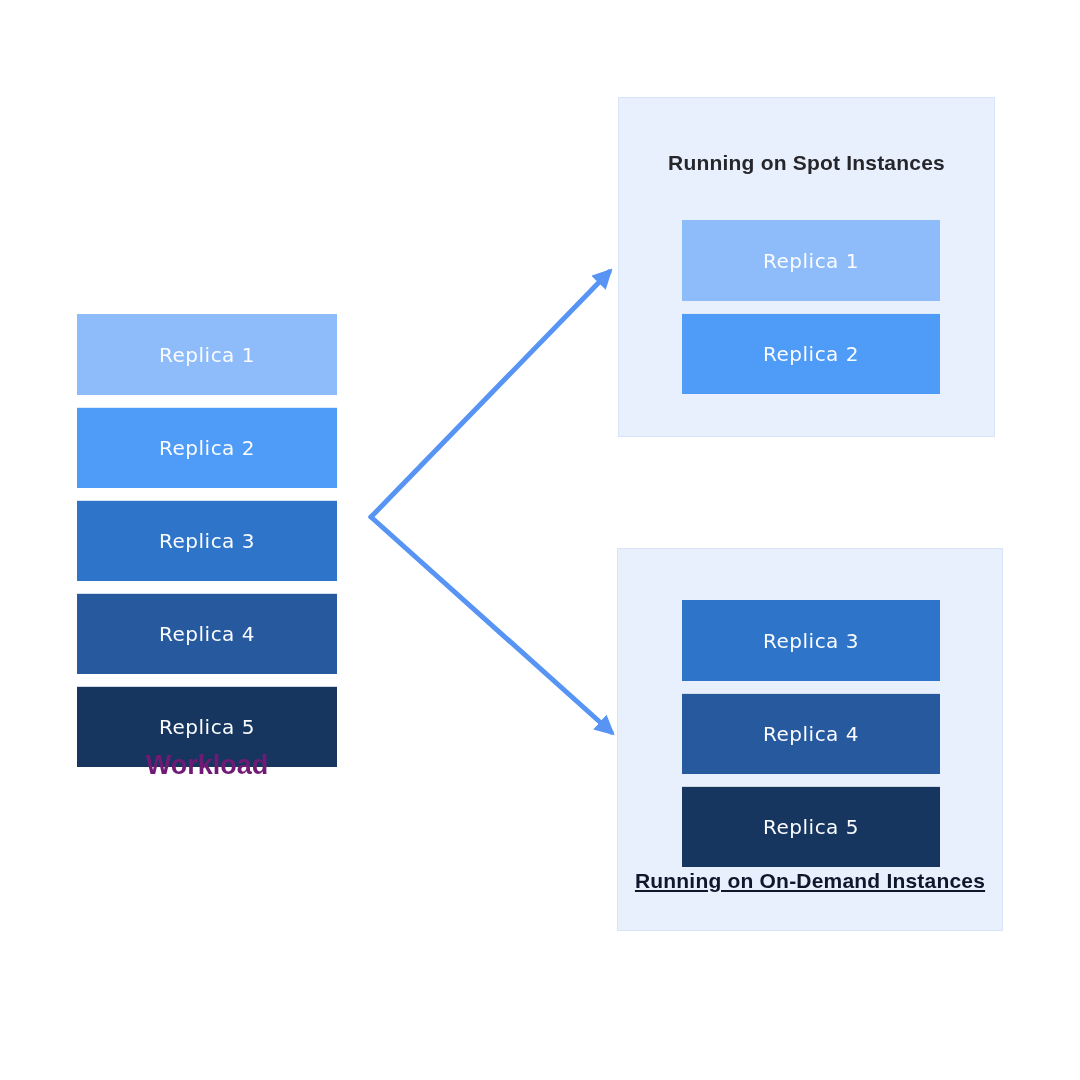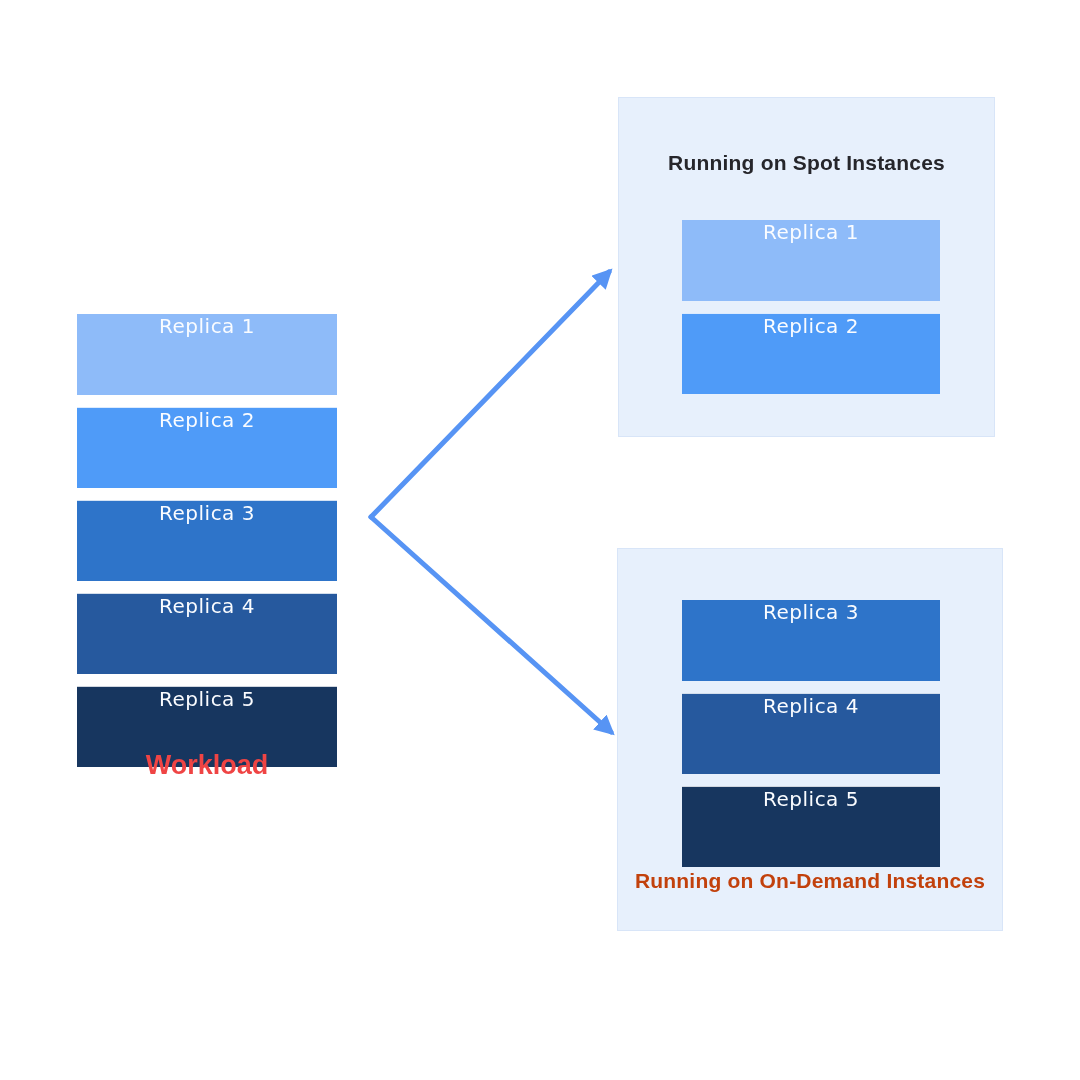--- a/index.html
+++ b/index.html
@@ -23,21 +23,21 @@
     width: 1080px; height: 1080px;
     pointer-events: none;
   }
 
   
   .stack { display: flex; flex-direction: column; }
   .band {
     height: 81px;
     box-sizing: border-box;
     display: flex;
-    align-items: flex-start;
+    align-items: center;
     justify-content: center;
   }
   .band + .band { border-top: 1px solid rgba(255,255,255,0.8); margin-top: 12px; }
   .band-label {
     font-family: "DejaVu Sans", sans-serif;
     font-size: 20px;
     letter-spacing: 0.5px;
     color: #fafcff;
   }
 
@@ -108,21 +108,21 @@
       <span class="band-label">Replica 3</span>
     </div>
     <div class="band" style="background-color: rgb(38, 89, 158);">
       <span class="band-label">Replica 4</span>
     </div>
     <div class="band" style="background-color: rgb(23, 54, 95);">
       <span class="band-label">Replica 5</span>
     </div>
   </section>
 
-  <h1 class="workload-title" style="color: #ef4444;">Workload</h1>
+  <h1 class="workload-title" style="color: #701a75;">Workload</h1>
 
   <section class="panel panel-spot" style="background-color: rgb(231, 240, 252);">
     <h2 class="panel-title" style="color: rgb(38, 38, 43);">Running on Spot Instances</h2>
     <div class="stack spot-stack">
       <div class="band" style="background-color: rgb(142, 187, 249);">
         <span class="band-label">Replica 1</span>
       </div>
       <div class="band" style="background-color: rgb(79, 155, 248);">
         <span class="band-label">Replica 2</span>
       </div>
@@ -134,16 +134,16 @@
       <div class="band" style="background-color: rgb(46, 116, 201);">
         <span class="band-label">Replica 3</span>
       </div>
       <div class="band" style="background-color: rgb(38, 89, 158);">
         <span class="band-label">Replica 4</span>
       </div>
       <div class="band" style="background-color: rgb(23, 54, 95);">
         <span class="band-label">Replica 5</span>
       </div>
     </div>
-    <h2 class="panel-title" style="color: #c2410c;">Running on On-Demand Instances</h2>
+    <h2 class="panel-title" style="color: #0f172a; text-decoration: underline;">Running on On-Demand Instances</h2>
   </section>
 
 </main>
 
 </body></html>

